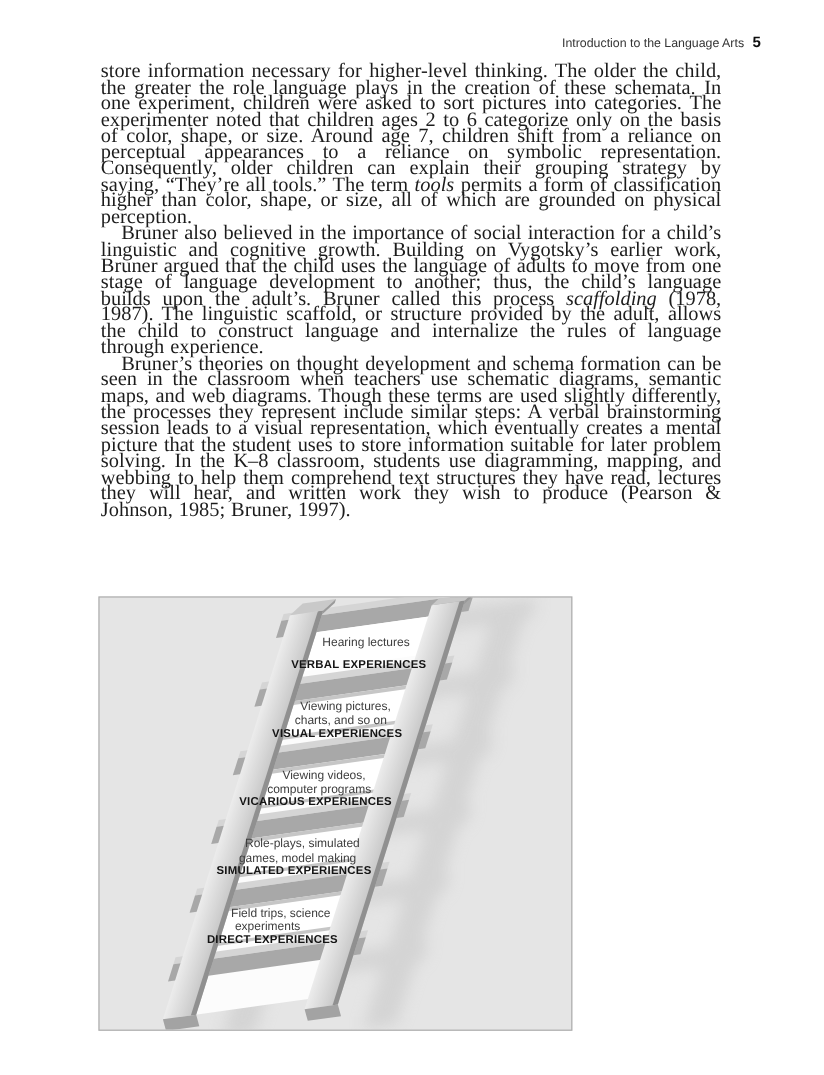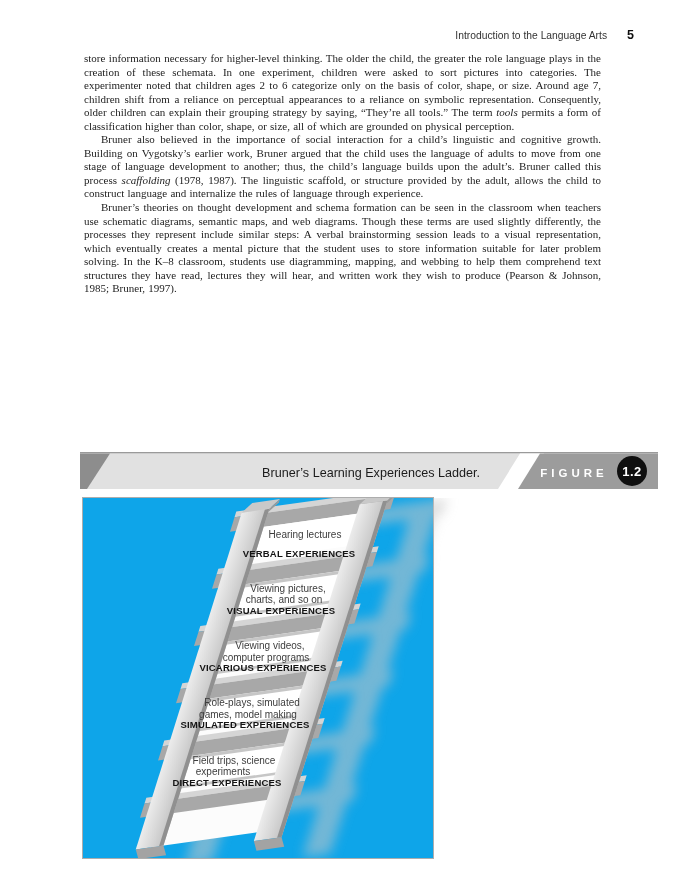--- a/index.html
+++ b/index.html
@@ -3,42 +3,42 @@
 <meta charset="utf-8">
 <style>
   html,body{margin:0;padding:0;background:#ffffff;}
   .page{
     position:relative;width:687px;height:896px;background:#ffffff;overflow:hidden;
     font-family:"Liberation Serif", serif;color:#1c1c1c;
   }
   
   .running-head{
     position:absolute;top:28px;left:84px;width:550px;
-    display:flex;justify-content:flex-end;align-items:baseline;gap:20px;
+    display:flex;justify-content:flex-end;align-items:baseline;gap:7px;
     font-family:"Liberation Sans", sans-serif;font-size:10.3px;color:#333333;
   }
   .running-head .pagenum{font-weight:bold;font-size:12.5px;color:#0e0e0e;}
   
   .body-text{
     position:absolute;top:52px;left:84px;width:517px;
-    font-size:11px;line-height:13.55px;text-align:justify;color:#1c1c1c;
+    font-size:17px;line-height:13.55px;text-align:justify;color:#1c1c1c;
     word-spacing:0.04em;
   }
   .body-text p{margin:0;padding:0;}
   .body-text p.indent{text-indent:17px;}
   
   .fig-bar{position:absolute;top:452px;left:80px;width:578px;height:37px;}
   .fig-bar svg{display:block;}
   .figtitle{font-family:"Liberation Sans", sans-serif;font-size:12.6px;fill:#1b1b1b;}
   .figlabel{font-family:"Liberation Sans", sans-serif;font-size:11.5px;font-weight:bold;fill:#ffffff;letter-spacing:4px;}
   .fignum{font-family:"Liberation Sans", sans-serif;font-size:13px;font-weight:bold;fill:#ffffff;letter-spacing:0.5px;}
   
   .fig-box{
-    position:absolute;top:497px;left:82px;width:352px;height:362px;
-    border:1px solid #adadad;box-sizing:border-box;background:#0ea5e9;
+    position:absolute;top:497px;left:82px;width:395px;height:362px;
+    border:1px solid #adadad;box-sizing:border-box;background:#e5e5e5;
   }
   .fig-box svg{display:block;font-family:"Liberation Sans", sans-serif;}
   .ldesc{font-size:10px;fill:#3d3d3d;}
   .llabel{font-size:9.5px;font-weight:bold;fill:#141414;letter-spacing:0.2px;}
   
   .fig-source{
     position:absolute;top:806px;left:528px;width:128px;
     font-family:"Liberation Sans", sans-serif;font-size:9.2px;line-height:11.6px;color:#333333;
   }
 </style>
@@ -51,33 +51,20 @@
     <span>Introduction to the Language Arts</span>
     <span class="pagenum">5</span>
   </div>
 
   <div class="body-text">
     <p><span>store information necessary for higher-level thinking. The older the child, the greater the role language plays in the creation of these schemata. In one experiment, children were asked to sort pictures into categories. The experimenter noted that children ages 2 to 6 categorize only on the basis of color, shape, or size. Around age 7, children shift from a reliance on perceptual appearances to a reliance on symbolic representation. Consequently, older children can explain their grouping strategy by saying, “They’re all tools.” The term </span><i>tools</i><span> permits a form of classification higher than color, shape, or size, all of which are grounded on physical perception.</span></p>
     <p class="indent"><span>Bruner also believed in the importance of social interaction for a child’s linguistic and cognitive growth. Building on Vygotsky’s earlier work, Bruner argued that the child uses the language of adults to move from one stage of language development to another; thus, the child’s language builds upon the adult’s. Bruner called this process </span><i>scaffolding</i><span> (1978, 1987). The linguistic scaffold, or structure provided by the adult, allows the child to construct language and internalize the rules of language through experience.</span></p>
     <p class="indent">Bruner’s theories on thought development and schema formation can be seen in the classroom when teachers use schematic diagrams, semantic maps, and web diagrams. Though these terms are used slightly differently, the processes they represent include similar steps: A verbal brainstorming session leads to a visual representation, which eventually creates a mental picture that the student uses to store information suitable for later problem solving. In the K–8 classroom, students use diagramming, mapping, and webbing to help them comprehend text structures they have read, lectures they will hear, and written work they wish to produce (Pearson &amp; Johnson, 1985; Bruner, 1997).</p>
   </div>
 
-  <div class="fig-bar">
-    <svg width="578" height="37" viewBox="0 0 578 37">
-      <rect x="0" y="1.5" width="578" height="35.5" fill="#e1e1e1"></rect>
-      <rect x="0" y="0" width="578" height="1.4" fill="#9a9a9a"></rect>
-      <polygon points="0,1.5 30,1.5 7,37 0,37" fill="#8d8d8d"></polygon>
-      <text x="400" y="24.5" text-anchor="end" class="figtitle">Bruner’s Learning Experiences Ladder.</text>
-      <polygon points="440,1.5 464,1.5 442,37 418,37" fill="#ffffff"></polygon>
-      <polygon points="460,1.5 578,1.5 578,37 438,37" fill="#9c9c9c"></polygon>
-      <text x="494" y="24.5" text-anchor="middle" class="figlabel">FIGURE</text>
-      <circle cx="552" cy="19" r="15" fill="#0f0f0f"></circle>
-      <text x="552" y="23.5" text-anchor="middle" class="fignum">1.2</text>
-    </svg>
-  </div>
 
   <div class="fig-box">
     <svg width="429" height="360" viewBox="0 0 429 360">
       <defs>
         <linearGradient id="railG" x1="0" y1="0" x2="1" y2="0">
           <stop offset="0" stop-color="#ececec"></stop>
           <stop offset="0.55" stop-color="#d6d6d6"></stop>
           <stop offset="1" stop-color="#c3c3c3"></stop>
         </linearGradient>
         <filter id="soft" x="-40%" y="-15%" width="180%" height="140%">

